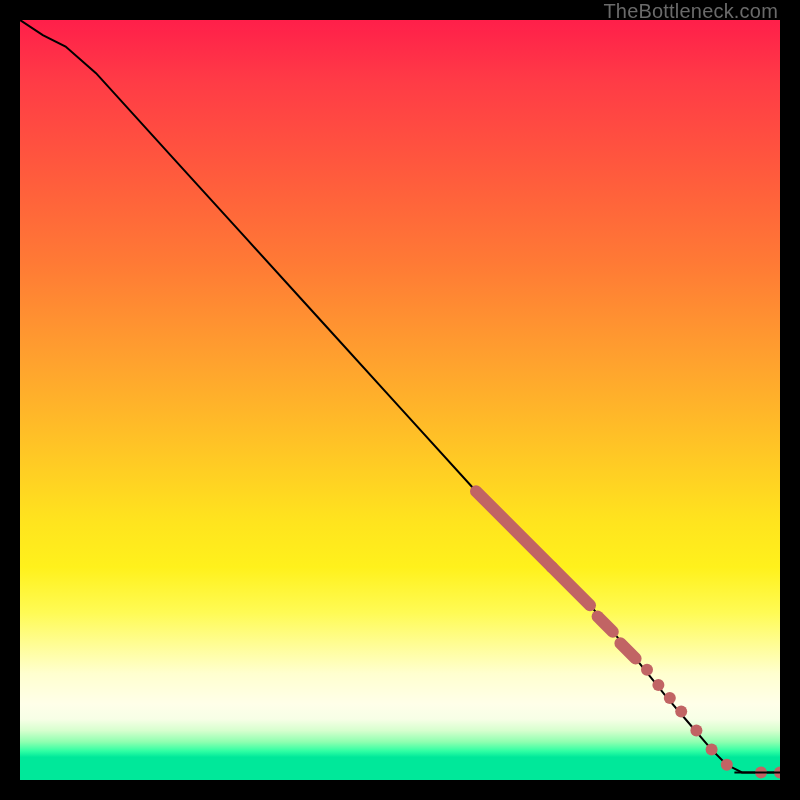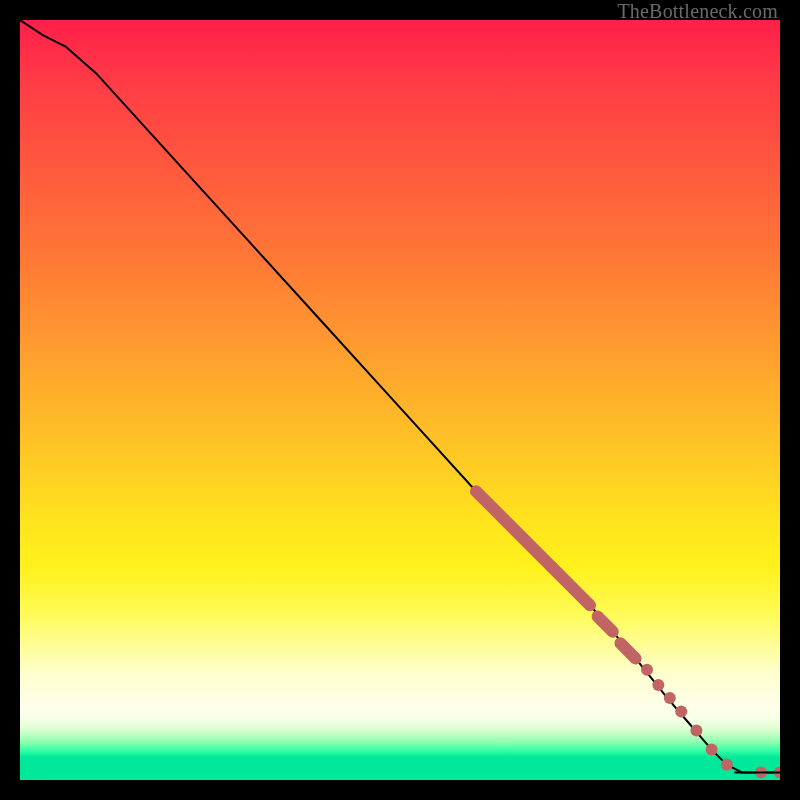--- a/index.html
+++ b/index.html
@@ -9,21 +9,20 @@
     height: 800px;
     background: #000;
     overflow: hidden;
     font-family: Arial, Helvetica, sans-serif;
   }
   .stage {
     position: relative;
     width: 800px;
     height: 800px;
     background: #000;
-    font-family: Liberation Serif, serif;
   }
   .plot {
     position: absolute;
     left: 20px;
     top: 20px;
     width: 760px;
     height: 760px;
     
     background: linear-gradient(to bottom,
       #ff1f4a 0%,

